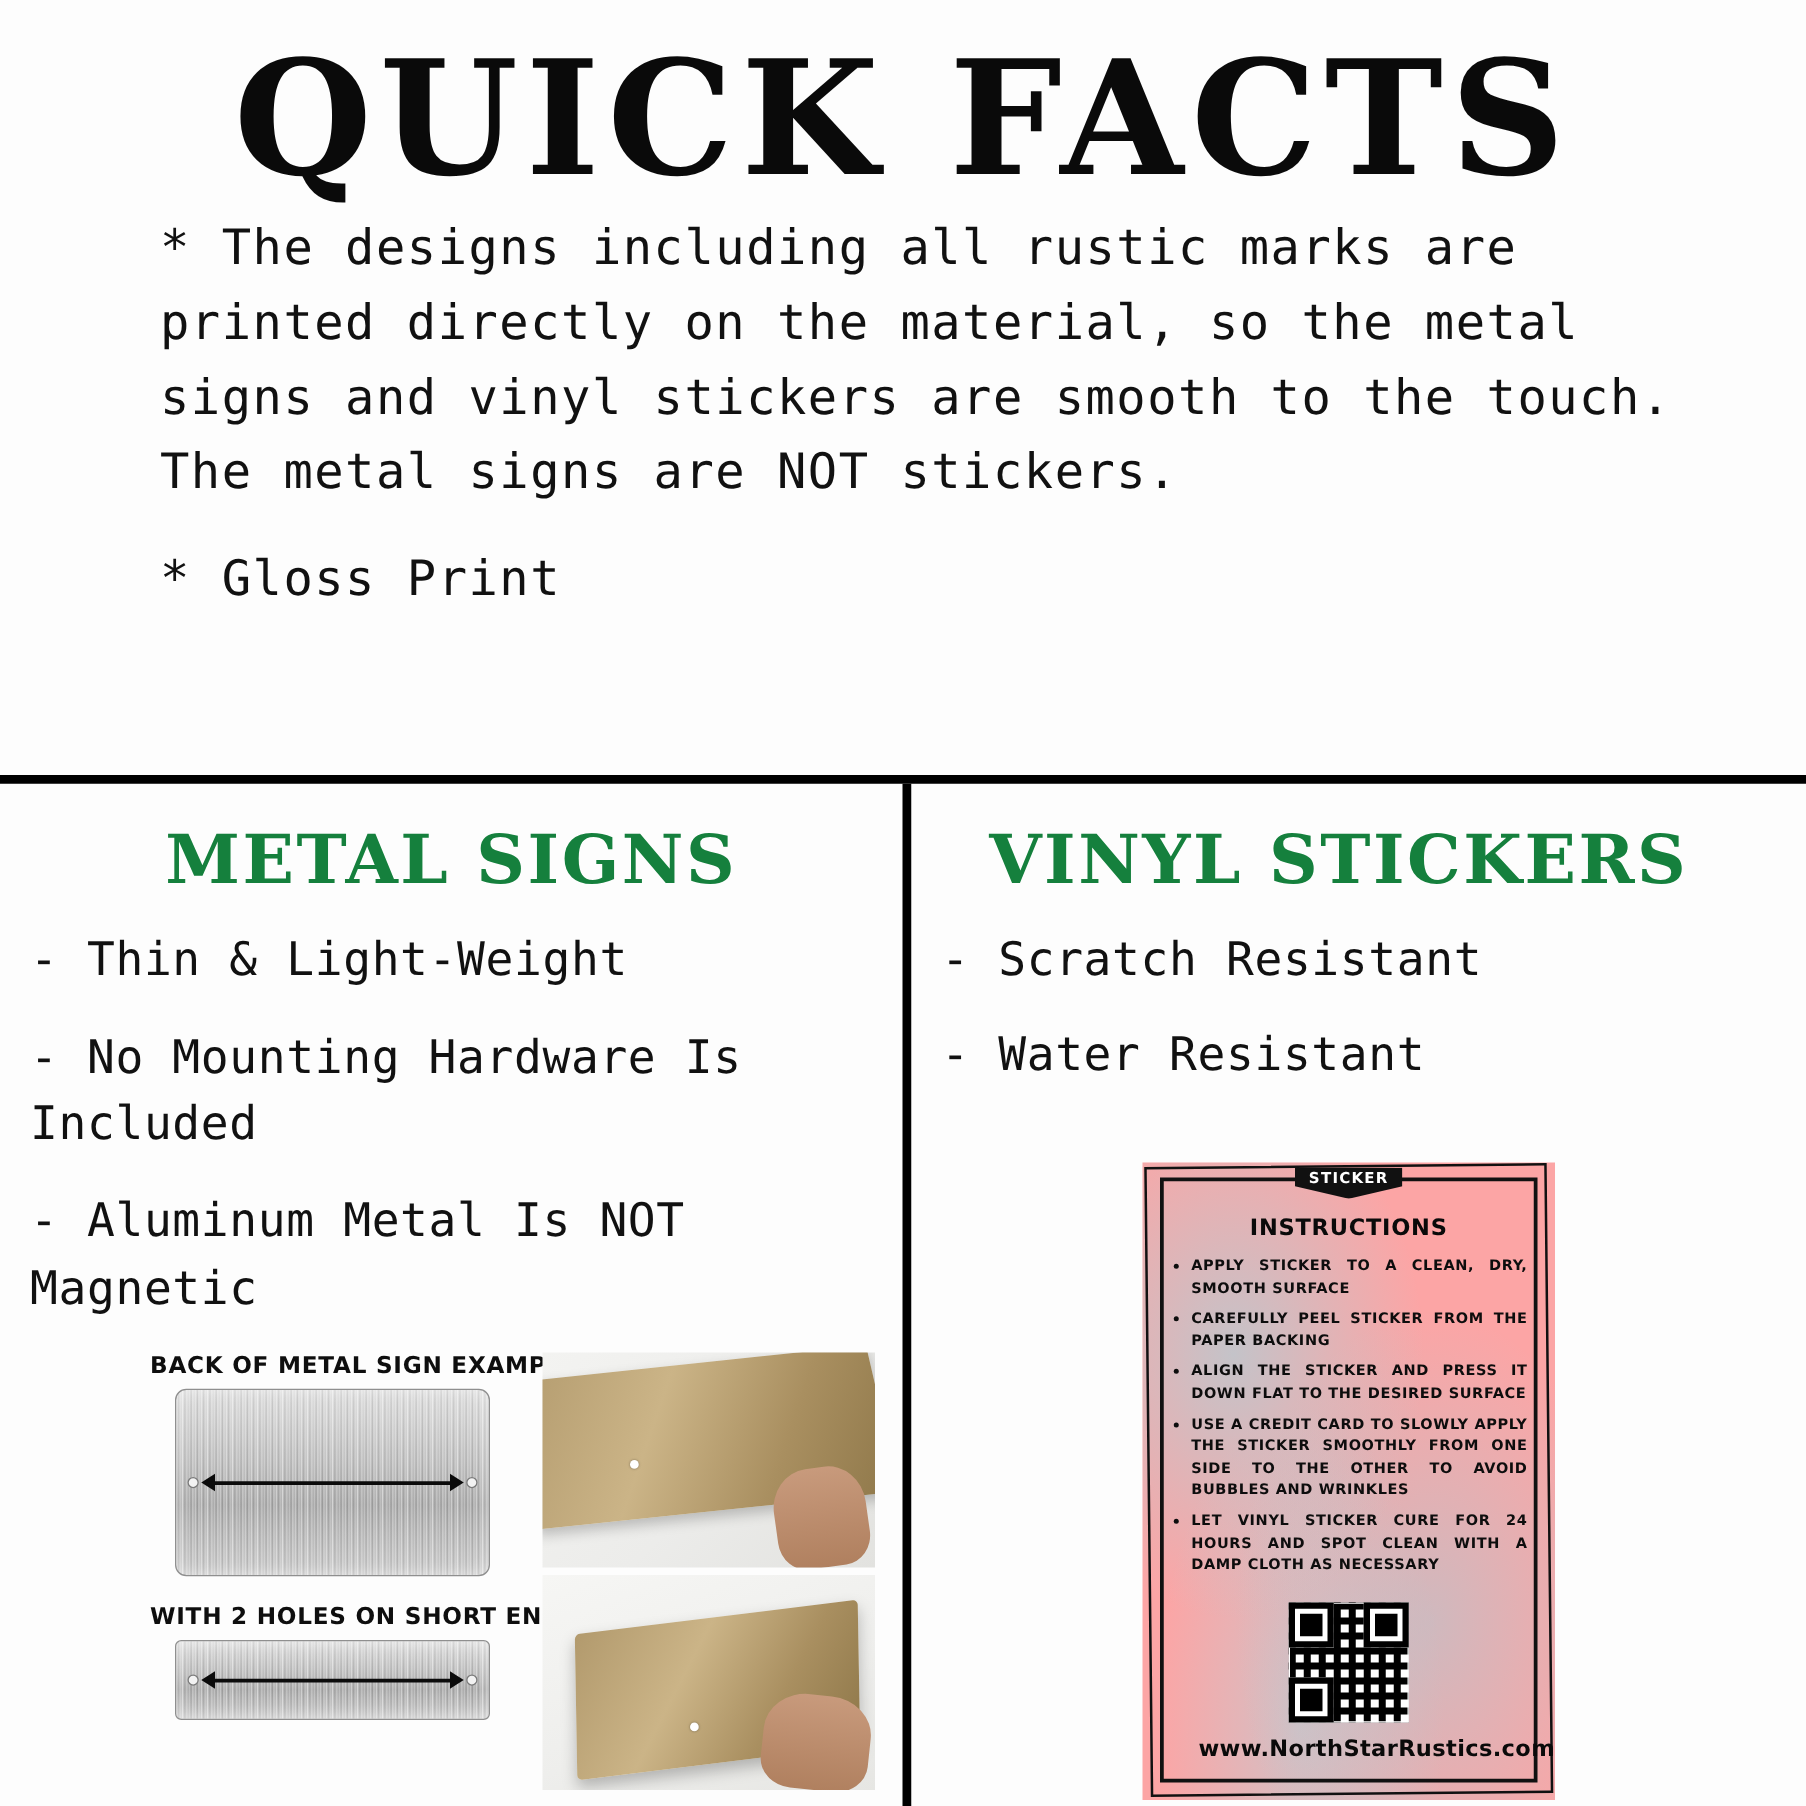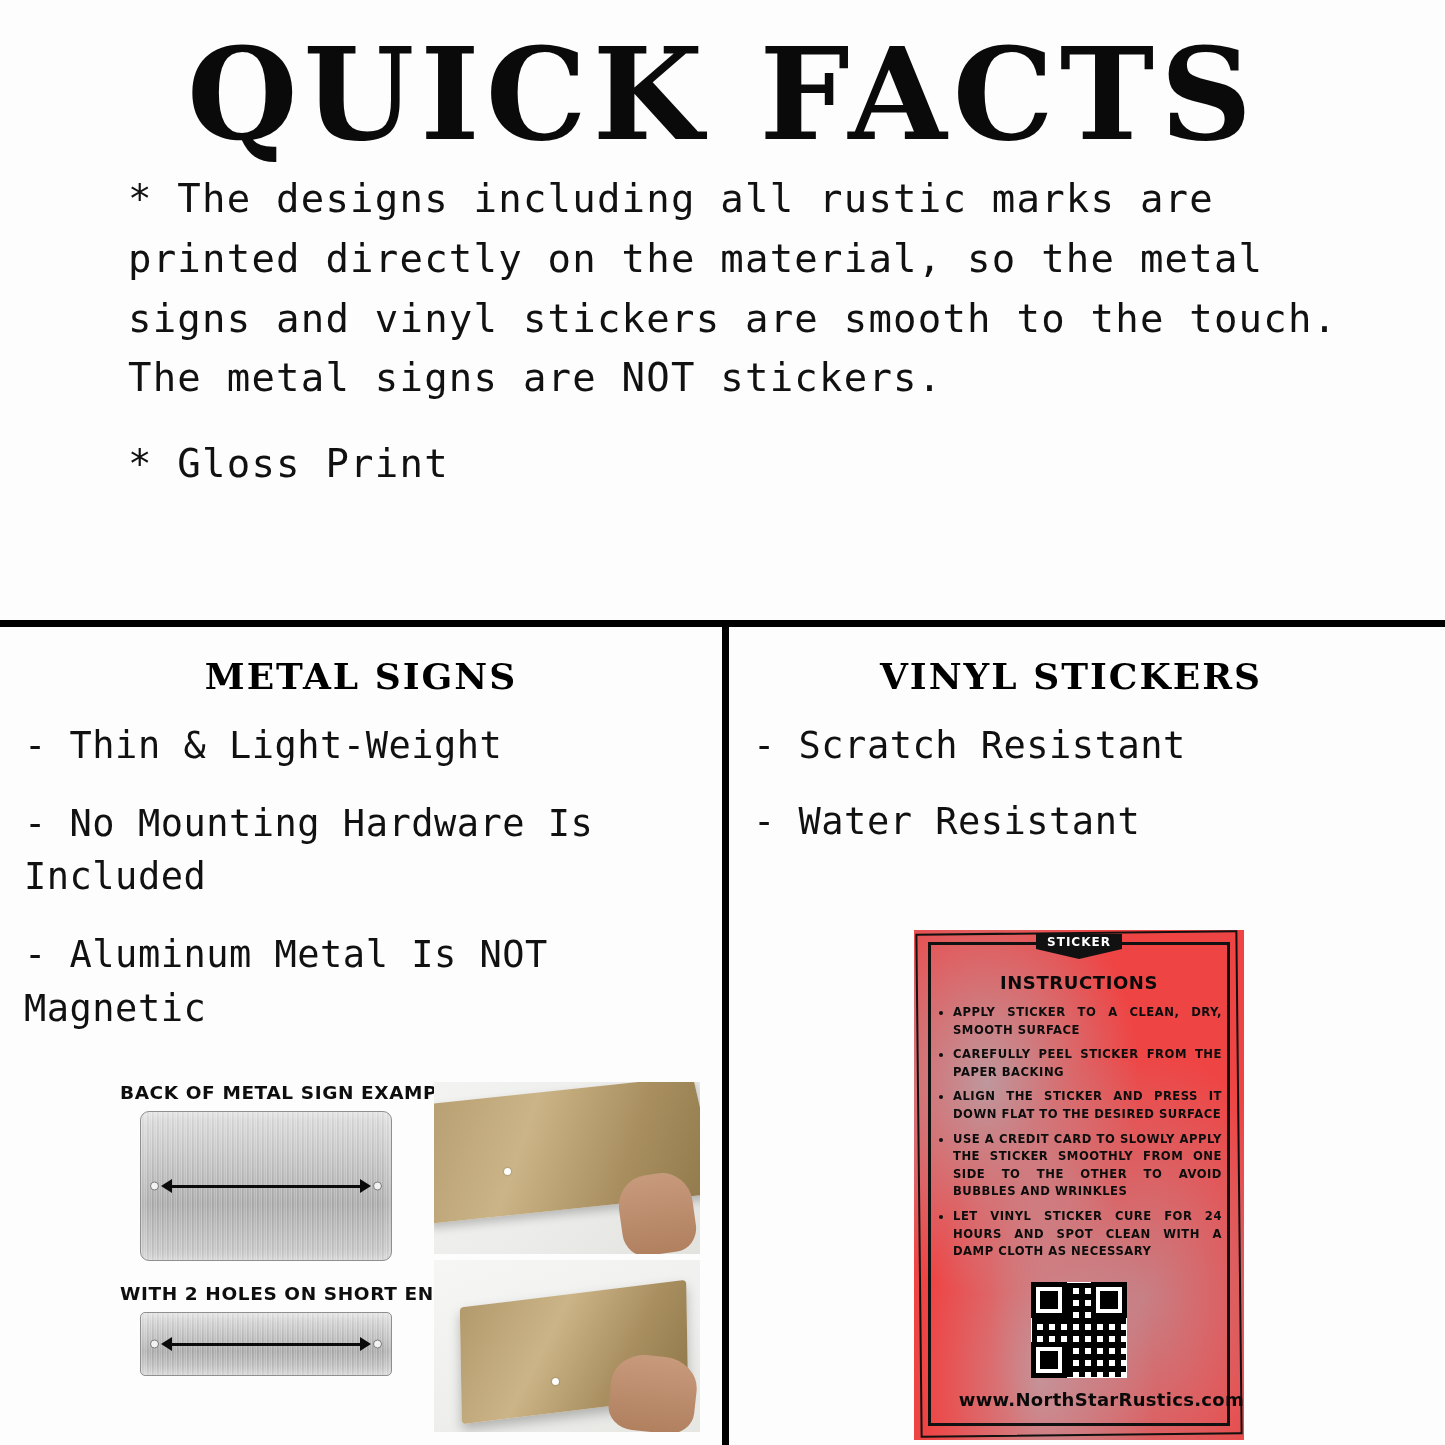--- a/index.html
+++ b/index.html
@@ -90,25 +90,25 @@
     padding: 28px 24px 0 24px;
   }
   .col-right {
     left: 729px;
     width: 680px;
     padding: 28px 20px 0 24px;
   }
   .col-title {
     font-family: "DejaVu Serif", serif;
     font-weight: bold;
-    font-size: 36px;
+    font-size: 54px;
     letter-spacing: 2px;
     text-align: center;
     margin: 0 0 22px 0;
-    color: #000000;
+    color: #15803d;
     white-space: nowrap;
   }
   .bullet {
     font-family: "DejaVu Sans Mono", monospace;
     font-size: 37px;
     line-height: 1.45;
     letter-spacing: 0.5px;
     color: #111111;
     margin-bottom: 24px;
   }
@@ -246,21 +246,21 @@
     box-shadow: 0 0 2px rgba(0,0,0,0.4);
   }
 
   
   .sticker-card {
     position: absolute;
     left: 185px;
     top: 303px;
     width: 330px;
     height: 510px;
-    background: #ef4444;
+    background: #fca5a5;
     overflow: hidden;
   }
   .sticker-wash {
     position: absolute;
     inset: 0;
     background:
       radial-gradient(ellipse at 22% 30%, rgba(150,220,230,0.55) 0%, rgba(150,220,230,0) 42%),
       radial-gradient(ellipse at 70% 72%, rgba(140,215,228,0.40) 0%, rgba(140,215,228,0) 48%),
       radial-gradient(ellipse at 38% 88%, rgba(160,225,235,0.45) 0%, rgba(160,225,235,0) 40%);
   }

